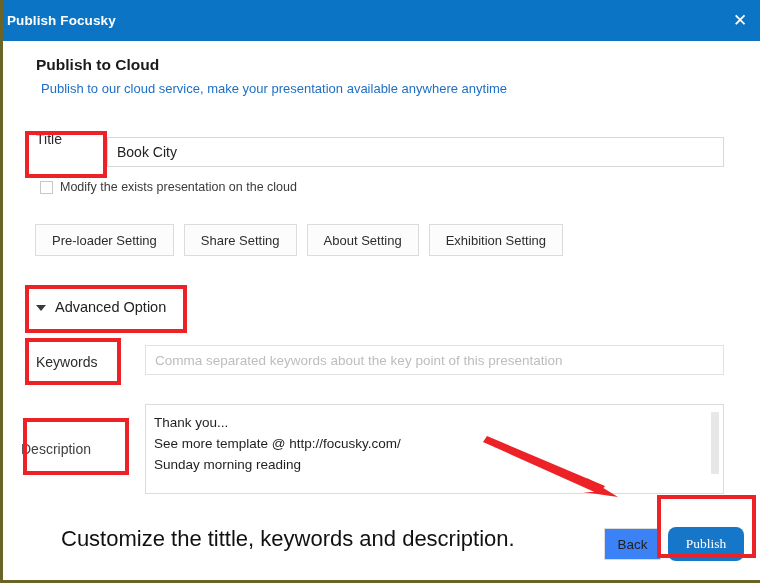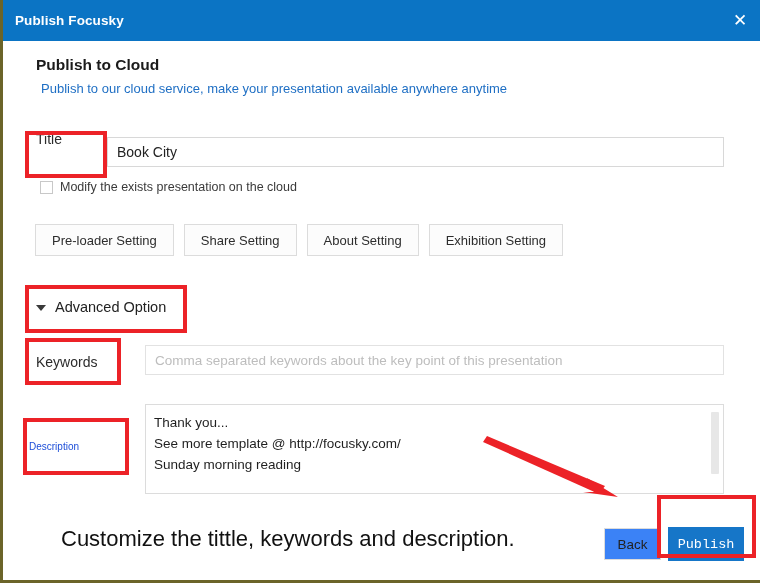--- a/index.html
+++ b/index.html
@@ -31,21 +31,21 @@
     height: 41px;
     background: #0b74c4;
     display: flex;
     align-items: center;
     justify-content: space-between;
   }
   .titlebar-text {
     color: #ffffff;
     font-size: 13.5px;
     font-weight: bold;
-    padding-left: 12px;
+    padding-left: 4px;
     letter-spacing: 0.1px;
     white-space: nowrap;
   }
   .close-btn {
     width: 46px;
     height: 41px;
     display: flex;
     align-items: center;
     justify-content: center;
     color: #ffffff;
@@ -195,24 +195,24 @@
     font-size: 13.5px;
     color: #222222;
     padding: 0 9px;
     outline: none;
   }
   .input-keywords::placeholder { color: #bdbdbd; opacity: 1; }
 
   
   .label-description {
     position: absolute;
-    left: 26px;
+    left: 18px;
     top: 400px;
-    font-size: 10px;
-    color: #1d4ed8;
+    font-size: 14px;
+    color: #404040;
     white-space: nowrap;
   }
   .desc-wrap {
     position: absolute;
     left: 142px;
     top: 363px;
     width: 579px;
     height: 90px;
     box-sizing: border-box;
     border: 1px solid #dcdcdc;
@@ -274,23 +274,23 @@
     cursor: pointer;
   }
   .btn-publish {
     position: absolute;
     left: 665px;
     top: 486px;
     width: 76px;
     height: 34px;
     box-sizing: border-box;
     border: none;
-    border-radius: 0;
+    border-radius: 8px;
     background: #1676c8;
-    font-family: Liberation Mono, monospace;
+    font-family: Liberation Serif, serif;
     font-size: 13.5px;
     color: #ffffff;
     cursor: pointer;
   }
 
   
   .annot {
     position: absolute;
     border: 4px solid #ec2227;
     box-sizing: border-box;

